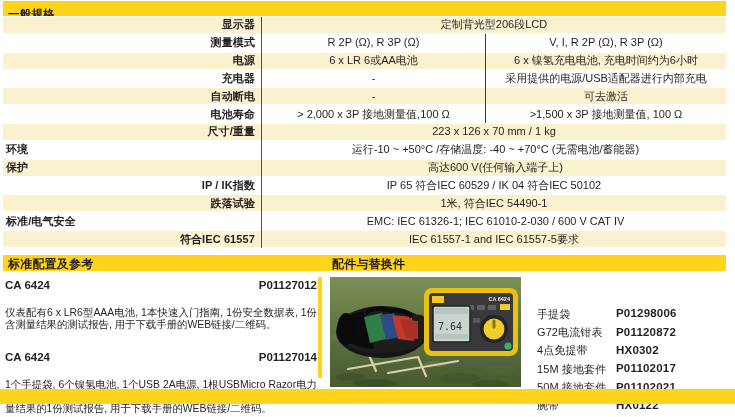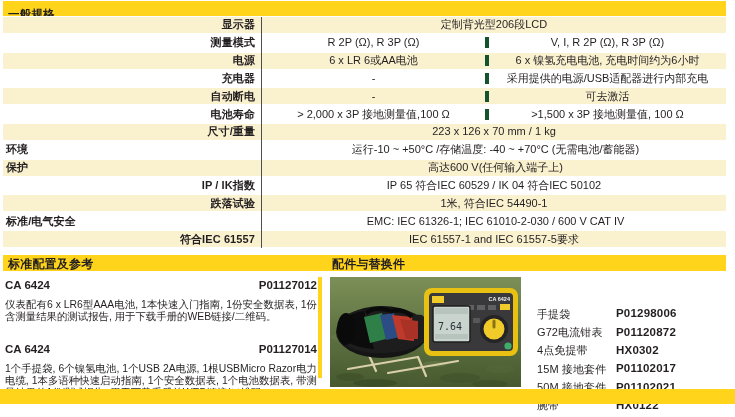--- a/index.html
+++ b/index.html
@@ -22,37 +22,37 @@
 
   
   .spec-table{position:absolute;left:3px;top:16px;width:723px;}
   .spec-row{display:flex;height:17.85px;font-size:11px;line-height:1;}
   .spec-row.tint{background:var(--tint);box-shadow:inset 0 -1px 0 #fff,inset 0 1px 0 #fff;}
   .spec-label{
     width:252px;flex:none;text-align:right;font-weight:bold;padding-right:7px;
     display:flex;align-items:center;justify-content:flex-end;letter-spacing:.1px;
   }
   .spec-label.left{justify-content:flex-start;text-align:center;padding-left:3px;}
-  .spec-values{flex:1;display:flex;height:100%;align-items:center;}
+  .spec-values{flex:1;display:flex;height:100%;}
   .spec-span{flex:1;display:flex;align-items:center;justify-content:center;text-align:center;}
   .spec-col1{width:223px;flex:none;display:flex;align-items:center;justify-content:center;text-align:center;}
-  .spec-col2{flex:1;border-left:4px solid #14532d;display:flex;align-items:center;justify-content:center;text-align:center;}
+  .spec-col2{flex:1;border-left:1px solid #14532d;display:flex;align-items:center;justify-content:center;text-align:center;}
   .col-divider{position:absolute;left:261px;top:17px;width:1px;height:231px;background:#4d4e50;}
 
   
   .section-bar{position:absolute;left:3px;top:255px;width:723px;height:16px;background:var(--yellow);}
   .section-bar .sec-title{position:absolute;top:1px;font-weight:bold;font-size:12px;letter-spacing:.2px;}
   .section-bar .sec-left{left:5px;font-family:Liberation Mono, monospace;}
   .section-bar .sec-right{left:329px;}
 
   
   .config-block{position:absolute;left:5px;top:279px;width:312px;}
   .cfg-item + .cfg-item{margin-top:21px;}
   .cfg-head{display:flex;justify-content:space-between;font-weight:bold;font-size:11.5px;line-height:13px;}
-  .cfg-desc{font-size:10.4px;line-height:11.7px;text-align:justify;margin-top:7px;letter-spacing:0;}
+  .cfg-desc{font-size:10.4px;line-height:11.7px;text-align:justify;margin-top:15px;letter-spacing:0;}
 
   .v-stripe{position:absolute;left:318px;top:277px;width:4px;height:101px;background:var(--yellow);}
 
   
   .photo{position:absolute;left:330px;top:277px;width:192px;height:110px;overflow:hidden;}
 
   
   .acc-list{position:absolute;left:537px;top:285px;margin-top:20px;}
   .acc-row{display:flex;height:18.3px;align-items:center;font-size:11px;line-height:1;}
   .acc-name{width:79px;flex:none;letter-spacing:.1px;}

